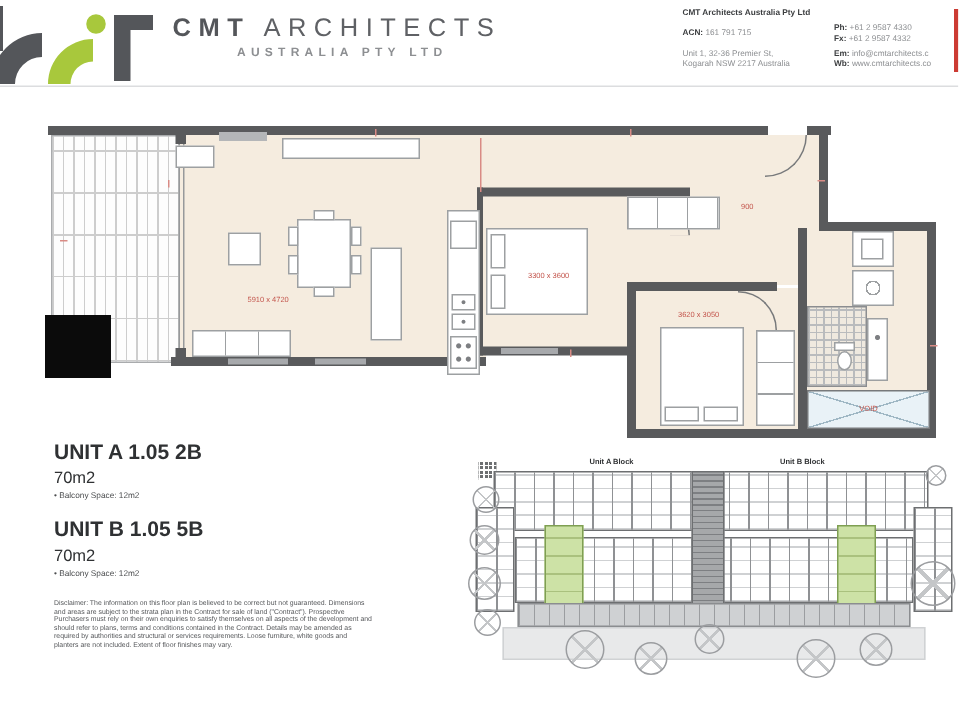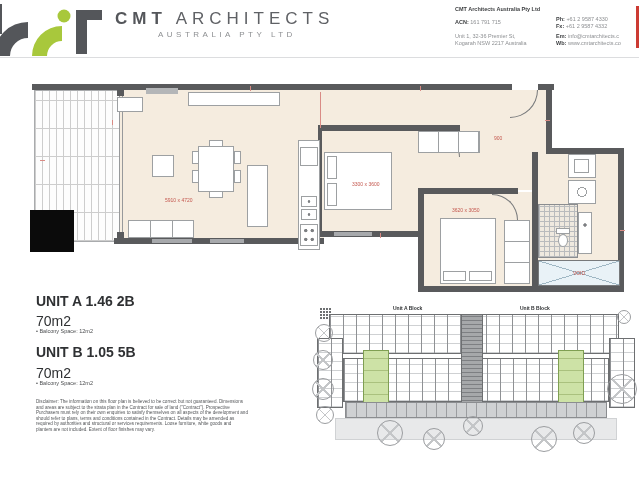--- a/index.html
+++ b/index.html
@@ -2,21 +2,21 @@
 <html><head>
 <meta charset="utf-8">
 <style>
   html,body{margin:0;padding:0;background:#fff;}
   .page{position:relative;width:639px;height:480px;background:#ffffff;overflow:hidden;
         font-family:"Liberation Sans",sans-serif;color:#3c3e40;}
   .abs{position:absolute;box-sizing:border-box;}
   
   .brand-name{font-size:17px;letter-spacing:5px;color:#5f6165;font-weight:400;white-space:nowrap;}
   .brand-name b{font-weight:700;color:#54565a;}
-  .brand-sub{font-size:8px;letter-spacing:3.5px;color:#8d8f92;white-space:nowrap;}
+  .brand-sub{font-size:8px;letter-spacing:3.5px;color:#8d8f92;white-space:nowrap;font-weight:bold;}
   .hinfo{font-size:5.5px;line-height:7px;white-space:nowrap;}
   .hinfo b{color:#3c3e40;}
   .muted{color:#8d8f92;}
   .hr{background:#dcdddf;}
   
   .w{background:#595a5c;}
   .wl{background:#a7a9ac;}
   .cream{background:#f5ecdf;}
   .furn{background:#ffffff;border:1px solid #9da0a2;}
   .thin{background:#97999b;}
@@ -49,21 +49,21 @@
   .drive{background:#e8e9ea;border:1px solid #d0d2d4;}
   .tree{border:1px solid #9b9da0;border-radius:50%;background:
     linear-gradient(45deg,transparent 47%,#c4c6c8 47%,#c4c6c8 53%,transparent 53%),
     linear-gradient(-45deg,transparent 47%,#c4c6c8 47%,#c4c6c8 53%,transparent 53%);}
   .hatchsq{background:#6d6f71;
     background-image:repeating-linear-gradient(90deg,#fff 0 1px,transparent 1px 3px),
                      repeating-linear-gradient(0deg,#fff 0 1px,transparent 1px 3px);}
   .sitelabel{font-size:5px;font-weight:700;color:#2f3133;white-space:nowrap;}
   
   .unit-title{font-size:14px;font-weight:700;color:#2f3133;white-space:nowrap;}
-  .unit-area{font-size:14px;color:#2f3133;white-space:nowrap;}
+  .unit-area{font-size:11px;color:#2f3133;white-space:nowrap;}
   .unit-balc{font-size:5.5px;color:#4a4c4e;white-space:nowrap;}
   .disclaimer{font-size:4.6px;line-height:5.6px;color:#55575a;width:212px;}
   .redstrip{background:#cc3b33;}
 </style>
 </head>
 <body>
 
 <div class="page">
 
   <div>
@@ -188,21 +188,21 @@
     <div class="abs tick" style="left:40px;top:160px;width:5px;height:1px"></div>
     <div class="abs tick" style="left:112px;top:120px;width:1px;height:5px"></div>
     <div class="abs tick" style="left:250px;top:86px;width:1px;height:5px"></div>
     <div class="abs tick" style="left:420px;top:86px;width:1px;height:5px"></div>
     <div class="abs tick" style="left:545px;top:120px;width:5px;height:1px"></div>
     <div class="abs tick" style="left:380px;top:233px;width:1px;height:5px"></div>
     <div class="abs tick" style="left:620px;top:230px;width:5px;height:1px"></div>
   </div>
 
   <div>
-    <div class="abs unit-title" style="left:36px;top:293px">UNIT A 1.46 2B</div>
+    <div class="abs unit-title" style="left:36px;top:293px">UNIT A 1.05 2B</div>
     <div class="abs unit-area" style="left:36px;top:313px">70m2</div>
     <div class="abs unit-balc" style="left:36px;top:328px">• Balcony Space: 12m2</div>
     <div class="abs unit-title" style="left:36px;top:344px">UNIT B 1.05 5B</div>
     <div class="abs unit-area" style="left:36px;top:365px">70m2</div>
     <div class="abs unit-balc" style="left:36px;top:380px">• Balcony Space: 12m2</div>
     <div class="abs disclaimer" style="left:36px;top:399px">Disclaimer:  The information on this floor plan is believed to be correct but not guaranteed. Dimensions and areas are subject to the strata plan in the Contract for sale of land ("Contract"). Prospective Purchasers must rely on their own enquiries to satisfy themselves on all aspects of the development and should refer to plans, terms and conditions contained in the Contract. Details may be amended as required by authorities and structural or services requirements. Loose furniture, white goods and planters are not included.  Extent of floor finishes may vary.</div>
   </div>
 
   <div class="abs" style="left:315px;top:298px;width:324px;height:178px">
     <div class="abs sitelabel" style="left:78px;top:7px">Unit A Block</div>

